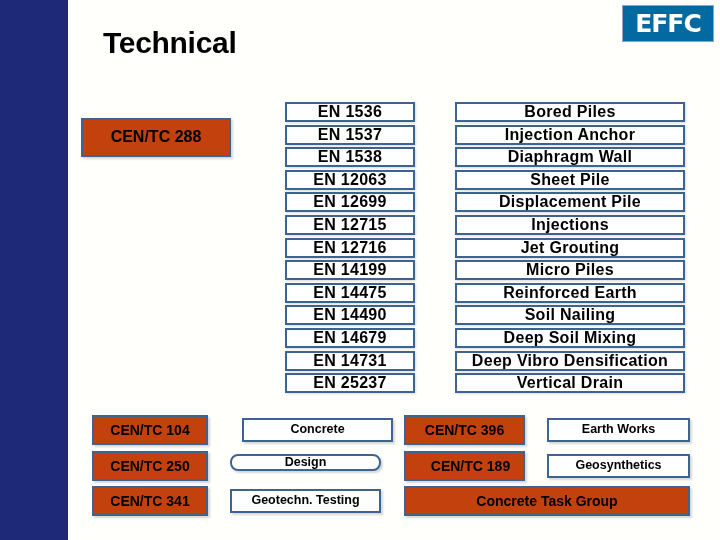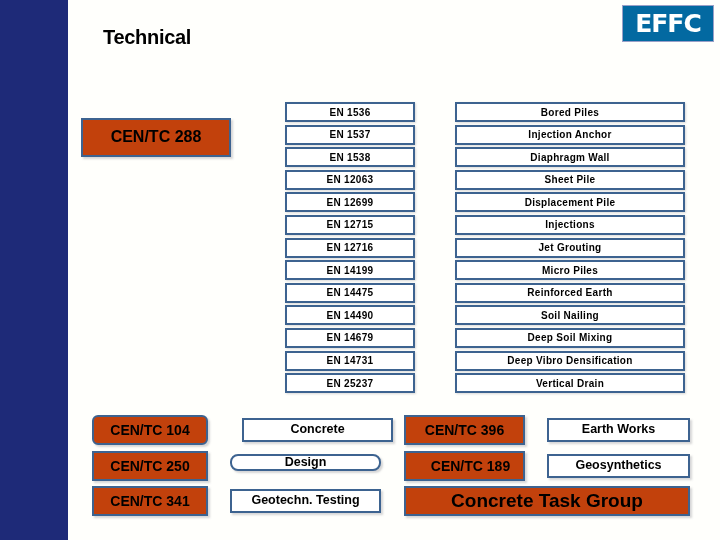--- a/index.html
+++ b/index.html
@@ -53,21 +53,21 @@
     font-size: 25px;
     letter-spacing: -1px;
     line-height: 1;
   }
 
   
   .page-title {
     position: absolute;
     left: 103px;
     top: 26px;
-    font-size: 20px;
+    font-size: 30px;
     font-weight: bold;
     color: #000000;
     letter-spacing: -0.3px;
     white-space: nowrap;
   }
 
   
   .gray-box,
   .white-box {
     position: absolute;
@@ -113,21 +113,21 @@
   .std-cell {
     position: absolute;
     box-sizing: border-box;
     background: #ffffff;
     border: 2px solid #3d6390;
     height: 20px;
     top: 1px;
     display: flex;
     align-items: center;
     justify-content: center;
-    font-size: 10px;
+    font-size: 16px;
     font-weight: bold;
     color: #000000;
     letter-spacing: 0.3px;
     white-space: nowrap;
     box-shadow: 1px 1px 2px rgba(120,120,130,0.28);
   }
   .std-code {
     left: 0;
     width: 130px;
   }
@@ -137,21 +137,21 @@
   }
 
   
   .bottom-box {
     font-size: 12.5px;
   }
   .bottom-box.tcname {
     font-size: 14px;
   }
   .bottom-box.wide {
-    font-size: 19px;
+    font-size: 14px;
   }
 </style>
 </head>
 <body>
 
 <div id="slide">
 
   <div class="sidebar-band"></div>
 
   <div class="logo">
@@ -211,21 +211,21 @@
         <div class="std-cell std-code">EN  14731</div>
         <div class="std-cell std-name">Deep Vibro Densification</div>
       </div>
       <div class="std-row">
         <div class="std-cell std-code">EN  25237</div>
         <div class="std-cell std-name">Vertical Drain</div>
       </div>
     </div>
 
   <div id="bottom-layer">
-      <div class="gray-box bottom-box tcname" style="left: 92px; top: 415px; width: 116px; height: 30px; border-radius: 6px;">CEN/TC 104</div>
+      <div class="gray-box bottom-box tcname" style="left: 92px; top: 415px; width: 116px; height: 30px;">CEN/TC 104</div>
       <div class="white-box bottom-box" style="left: 242px; top: 418px; width: 151px; height: 24px;">Concrete</div>
       <div class="gray-box bottom-box tcname" style="left: 92px; top: 451px; width: 116px; height: 30px;">CEN/TC 250</div>
       <div class="white-box bottom-box" style="left: 230px; top: 454px; width: 151px; height: 17px; border-radius: 8px;">Design</div>
       <div class="gray-box bottom-box tcname" style="left: 92px; top: 486px; width: 116px; height: 30px;">CEN/TC 341</div>
       <div class="white-box bottom-box" style="left: 230px; top: 489px; width: 151px; height: 24px;">Geotechn. Testing</div>
       <div class="gray-box bottom-box tcname" style="left: 404px; top: 415px; width: 121px; height: 30px;">CEN/TC 396</div>
       <div class="white-box bottom-box" style="left: 547px; top: 418px; width: 143px; height: 24px;">Earth Works</div>
       <div class="gray-box bottom-box tcname" style="left: 404px; top: 451px; width: 121px; height: 30px; padding-left: 12px;">CEN/TC 189</div>
       <div class="white-box bottom-box" style="left: 547px; top: 454px; width: 143px; height: 24px;">Geosynthetics</div>
       <div class="gray-box bottom-box wide" style="left: 404px; top: 486px; width: 286px; height: 30px;">Concrete Task Group</div>

